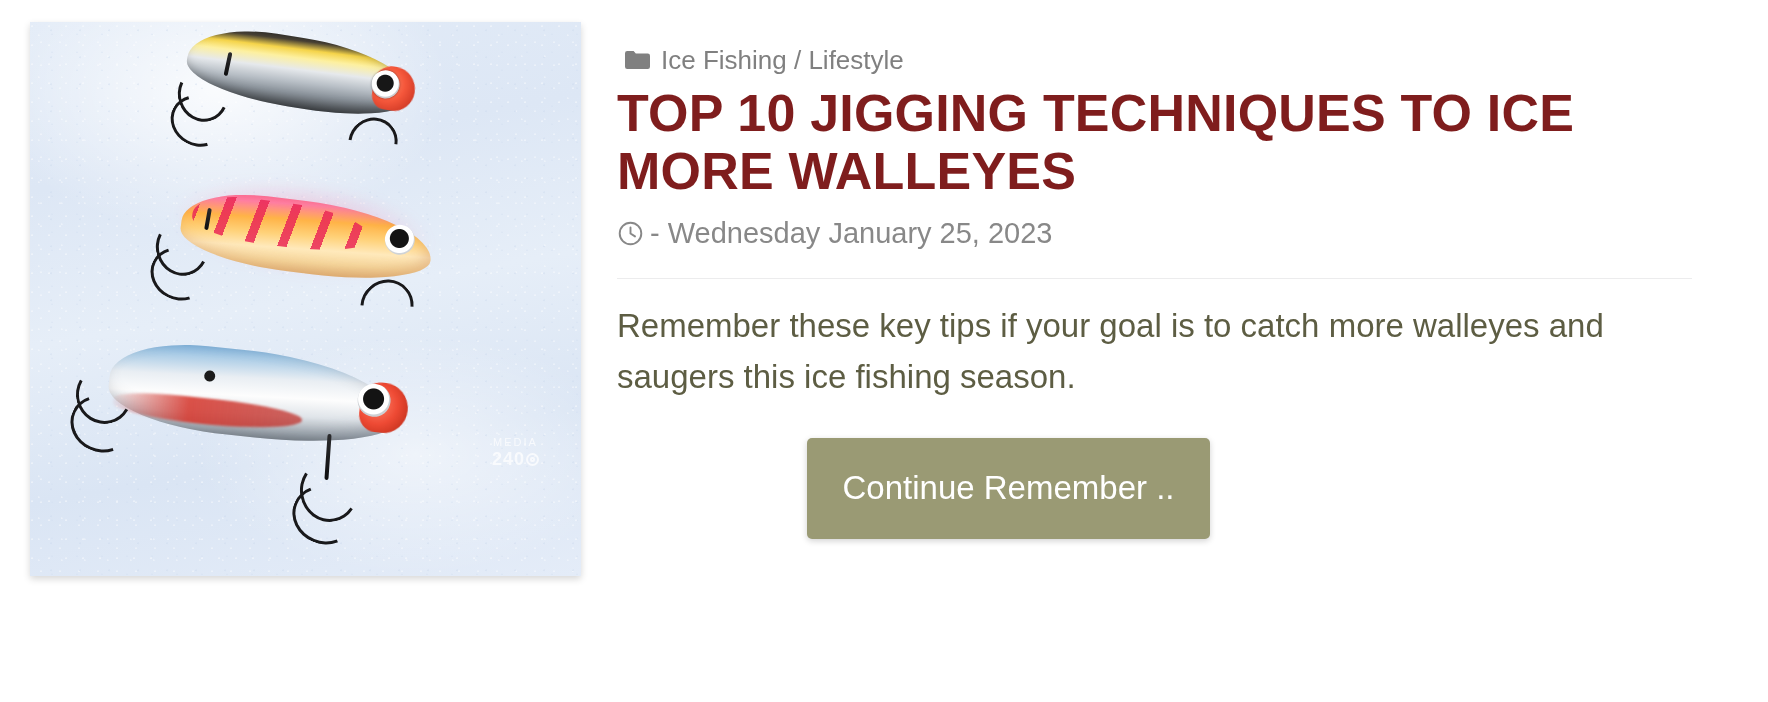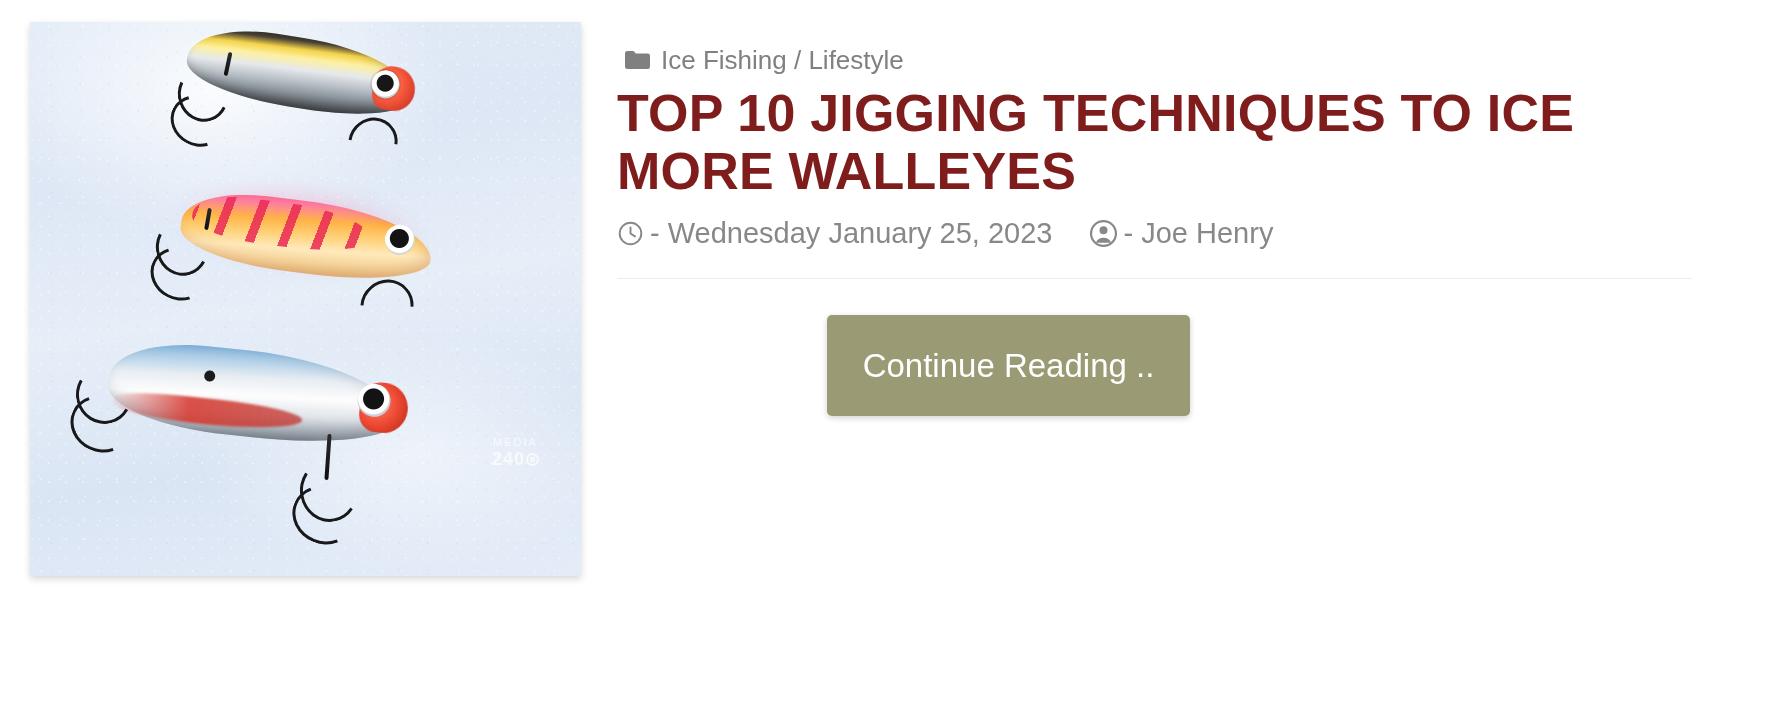--- a/index.html
+++ b/index.html
@@ -222,21 +222,21 @@
     font-weight: bold;
     letter-spacing: 0.2px;
     text-transform: uppercase;
     font-family: "Liberation Sans", sans-serif;
     max-width: 1120px;
   }
 
   .meta-row {
     display: flex;
     align-items: center;
-    gap: 36px;
+    gap: 25px;
     margin-top: 19px;
     color: #888888;
     font-size: 29px;
     line-height: 1;
     font-family: "Liberation Sans", sans-serif;
   }
   .meta-item { display: flex; align-items: center; gap: 6px; white-space: nowrap; }
   .meta-item svg { display: block; flex: 0 0 auto; }
 
   .divider {
@@ -344,31 +344,24 @@
     <h2 class="post-title">Top 10 Jigging Techniques To Ice More Walleyes</h2>
 
     <div class="meta-row">
       <span class="meta-item">
         <svg width="27" height="27" viewBox="0 0 24 24" aria-hidden="true">
           <circle cx="12" cy="12" r="9.6" fill="none" stroke="#888888" stroke-width="1.7"></circle>
           <path d="M12 6.6V12l4 2.6" fill="none" stroke="#888888" stroke-width="1.7" stroke-linecap="round"></path>
         </svg>
         <span>- Wednesday January 25, 2023</span>
       </span>
-      <span class="meta-item">
-        <svg width="29" height="29" viewBox="0 0 24 24" aria-hidden="true">
-          <circle cx="12" cy="12" r="10.3" fill="none" stroke="#888888" stroke-width="1.8"></circle>
-          <circle cx="12" cy="9.4" r="3.3" fill="#888888"></circle>
-          <path d="M5.6 19.6a7 7 0 0 1 12.8 0" fill="#888888"></path>
-        </svg>
-        <span>- Joe Henry</span>
-      </span>
     </div>
 
     <div class="divider"></div>
 
+    <p class="excerpt">Remember these key tips if your goal is to catch more walleyes and saugers this ice fishing season.</p>
 
     <div class="cta-row">
-      <button class="continue-btn">Continue Reading ..</button>
+      <button class="continue-btn">Continue Remember ..</button>
     </div>
 
   </div>
 </div>
 
 </body></html>

